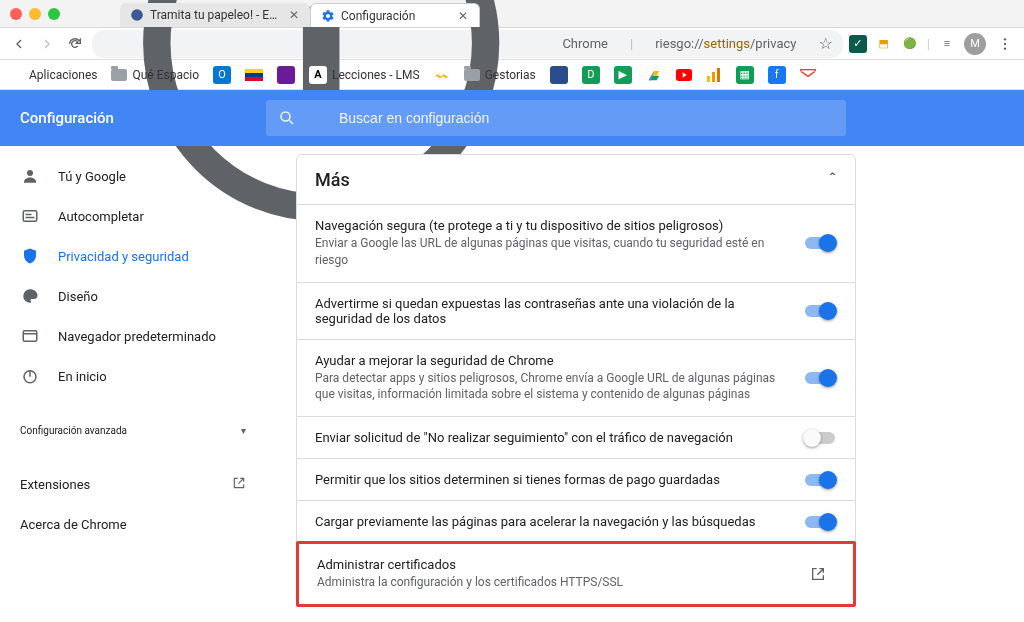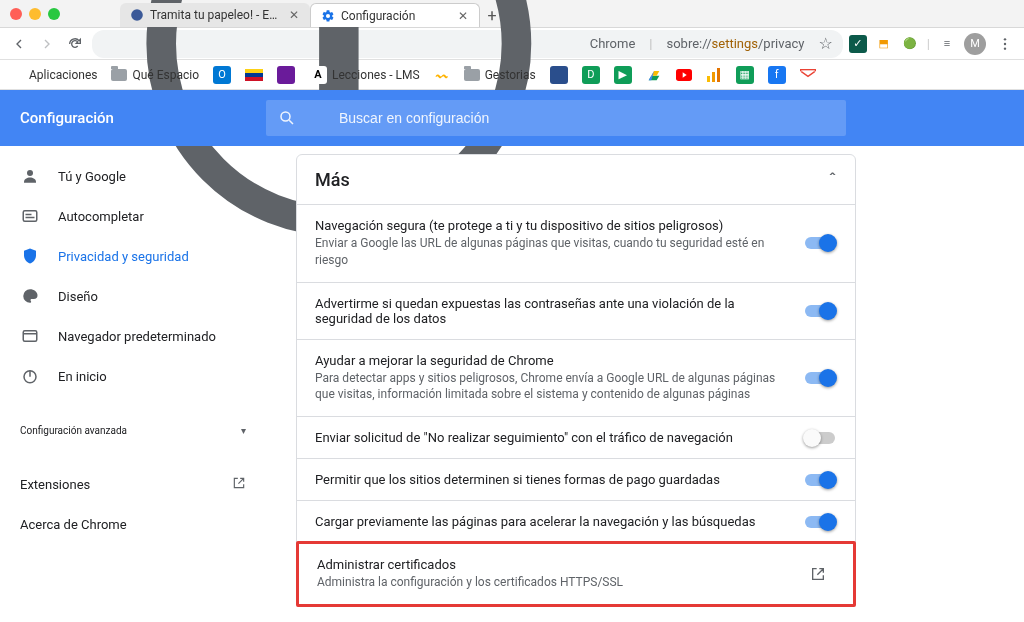--- a/index.html
+++ b/index.html
@@ -80,21 +80,21 @@
     gap: 6px;
     font-size:13px;
     color:#5f6368;
   }
   .tb-btn { width:22px; height:22px; display:flex; align-items:center; justify-content:center; border-radius:50%; }
   .tb-btn svg { width:16px; height:16px; }
   .omnibox {
     flex:1;
     display:flex;
     align-items:center;
-    gap:14px;
+    gap:22px;
     height:28px;
     background:#f1f3f4;
     border-radius:12px;
     padding:0 10px;
     font-size:13px;
     color:#5f6368;
   }
   .omnibox .url strong { color:#a16207; font-weight:400; }
   .omni-right { display:flex; align-items:center; gap:4px; margin-left:auto; }
   .ext-icons { display:flex; align-items:center; gap:8px; }
@@ -314,21 +314,21 @@
   </div>
   <div class="omnibox">
     <svg viewBox="0 0 24 24" fill="#5f6368">
         <circle cx="12" cy="12" r="9" fill="none" stroke="#5f6368" stroke-width="1.5"></circle>
         <rect x="11" y="10" width="2" height="6"></rect>
         <rect x="11" y="6" width="2" height="2"></rect>
       </svg>
     <span>Chrome</span>
     <span style="color:#c0c0c0">|</span>
     <span class="url">
-      <span>sobre://</span><strong>settings</strong><span>/privacy</span>
+      <span>riesgo://</span><strong>settings</strong><span>/privacy</span>
     </span>
     <div class="omni-right">
       <span style="color:#5f6368;font-size:16px;">☆</span>
     </div>
   </div>
   <div class="ext-icons">
     <div class="ext-ic" style="background:#0c5a4a">✓</div>
     <div class="ext-ic" style="background:#fff;color:#f29900">⬒</div>
     <div class="ext-ic" style="background:#fff;color:#34a853">🟢</div>
     <span style="color:#ccc">|</span>

